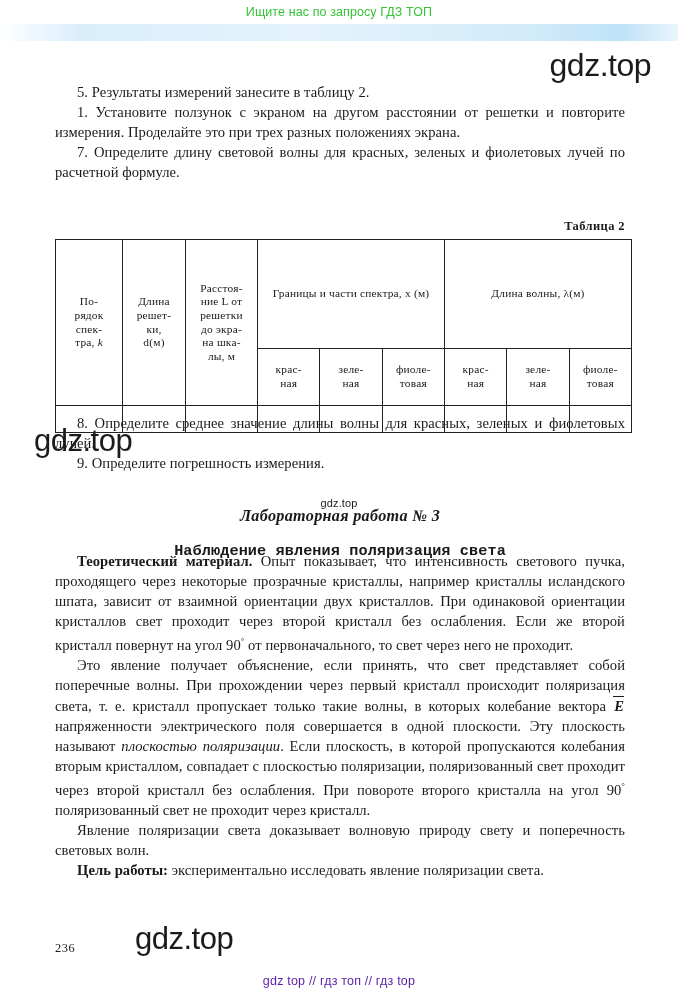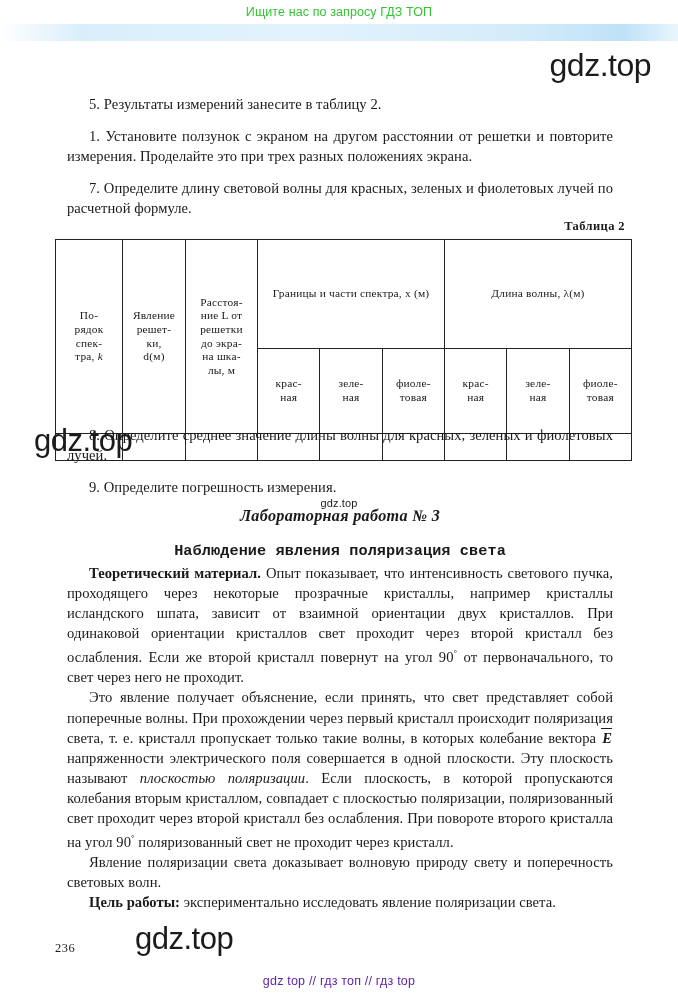--- a/index.html
+++ b/index.html
@@ -67,21 +67,21 @@
 
   
   .content {
     position: absolute;
     left: 55px;
     right: 53px;
     top: 0;
   }
 
   p.para {
-    margin: 12px;
+    margin: 0;
     font-size: 14.6px;
     line-height: 20.1px;
     text-align: justify;
     text-indent: 22px;
     letter-spacing: .05px;
   }
 
   .block-steps-top { position: absolute; top: 41px; left: 0; right: 0; }
   .block-steps-top p.para + p.para { margin-top: 0; }
 
@@ -109,21 +109,21 @@
     padding: 0;
     font-weight: normal;
     font-size: 11.4px;
     line-height: 13.6px;
     text-align: center;
     vertical-align: middle;
     font-family: "Liberation Serif", "DejaVu Serif", serif;
     letter-spacing: .2px;
   }
   .data-table .hcell { height: 104px; padding: 2px 2px; }
-  .data-table .subcell { height: 44px; padding: 20px 1px; }
+  .data-table .subcell { height: 44px; padding: 6px 1px; }
   .data-table .emptycell { height: 26px; }
   .data-table .hcell i { font-style: italic; }
 
   
   .block-steps-bot { position: absolute; top: 372px; left: 0; right: 0; }
 
   .lab-heading {
     position: absolute;
     top: 450px;
     left: 0;
@@ -219,21 +219,21 @@
     <table class="data-table">
       <tbody>
         <tr>
           <td class="hcell" rowspan="2" style="width:62px">
             <span>По-</span><br>
             <span>рядок</span><br>
             <span>спек-</span><br>
             <span>тра, </span><i>k</i>
           </td>
           <td class="hcell" rowspan="2" style="width:58px">
-            <span>Явление</span><br>
+            <span>Длина</span><br>
             <span>решет-</span><br>
             <span>ки,</span><br>
             <span>d(м)</span>
           </td>
           <td class="hcell" rowspan="2" style="width:67px">
             <span>Расстоя-</span><br>
             <span>ние L от</span><br>
             <span>решетки</span><br>
             <span>до экра-</span><br>
             <span>на шка-</span><br>

